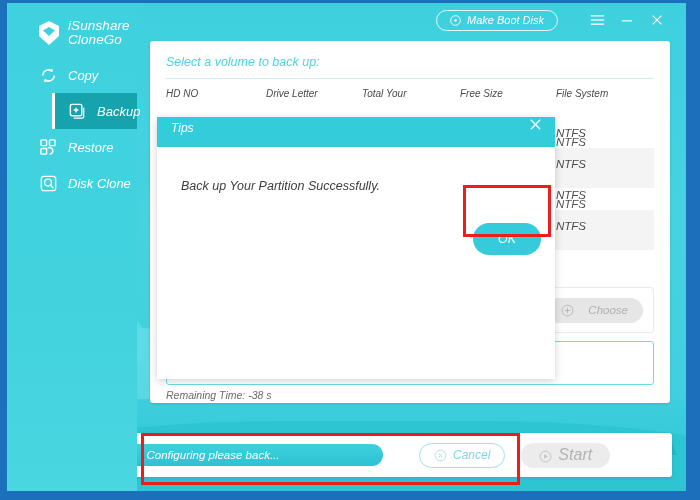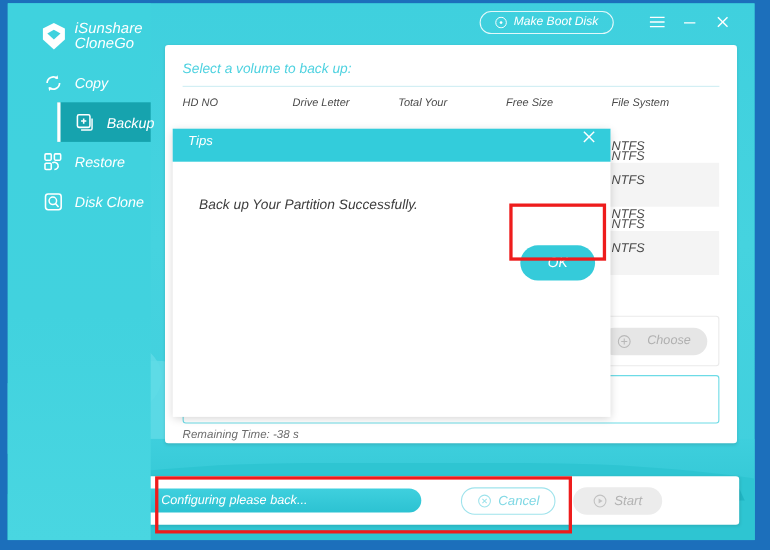--- a/index.html
+++ b/index.html
@@ -186,21 +186,21 @@
   #cancel-btn {
     margin-left: 36px; display: flex; align-items: center; gap: 6px;
     height: 25px; padding: 0 14px; border-radius: 13px;
     border: 1px solid #9fe3ec; color: #7fd8e4;
     font-style: italic; font-size: 12px; cursor: pointer; background:#fff;
   }
   #start-btn {
     margin-left: 16px; display: flex; align-items: center; gap: 6px;
     height: 25px; padding: 0 18px; border-radius: 13px;
     background: #ececec; color: #b3b3b3;
-    font-style: italic; font-size: 12px; cursor: pointer;
+    font-style: italic; font-size: 16px; cursor: pointer;
   }
   .mini-ico { width: 13px; height: 13px; }
 
   
   .annot {
     position: absolute; border: 3px solid #ee1c1c;
     z-index: 20; pointer-events: none;
   }
   #annot-ok  { left: 456px; top: 182px; width: 88px; height: 52px; }
   #annot-bar { left: 134px; top: 430px; width: 379px; height: 52px; }

